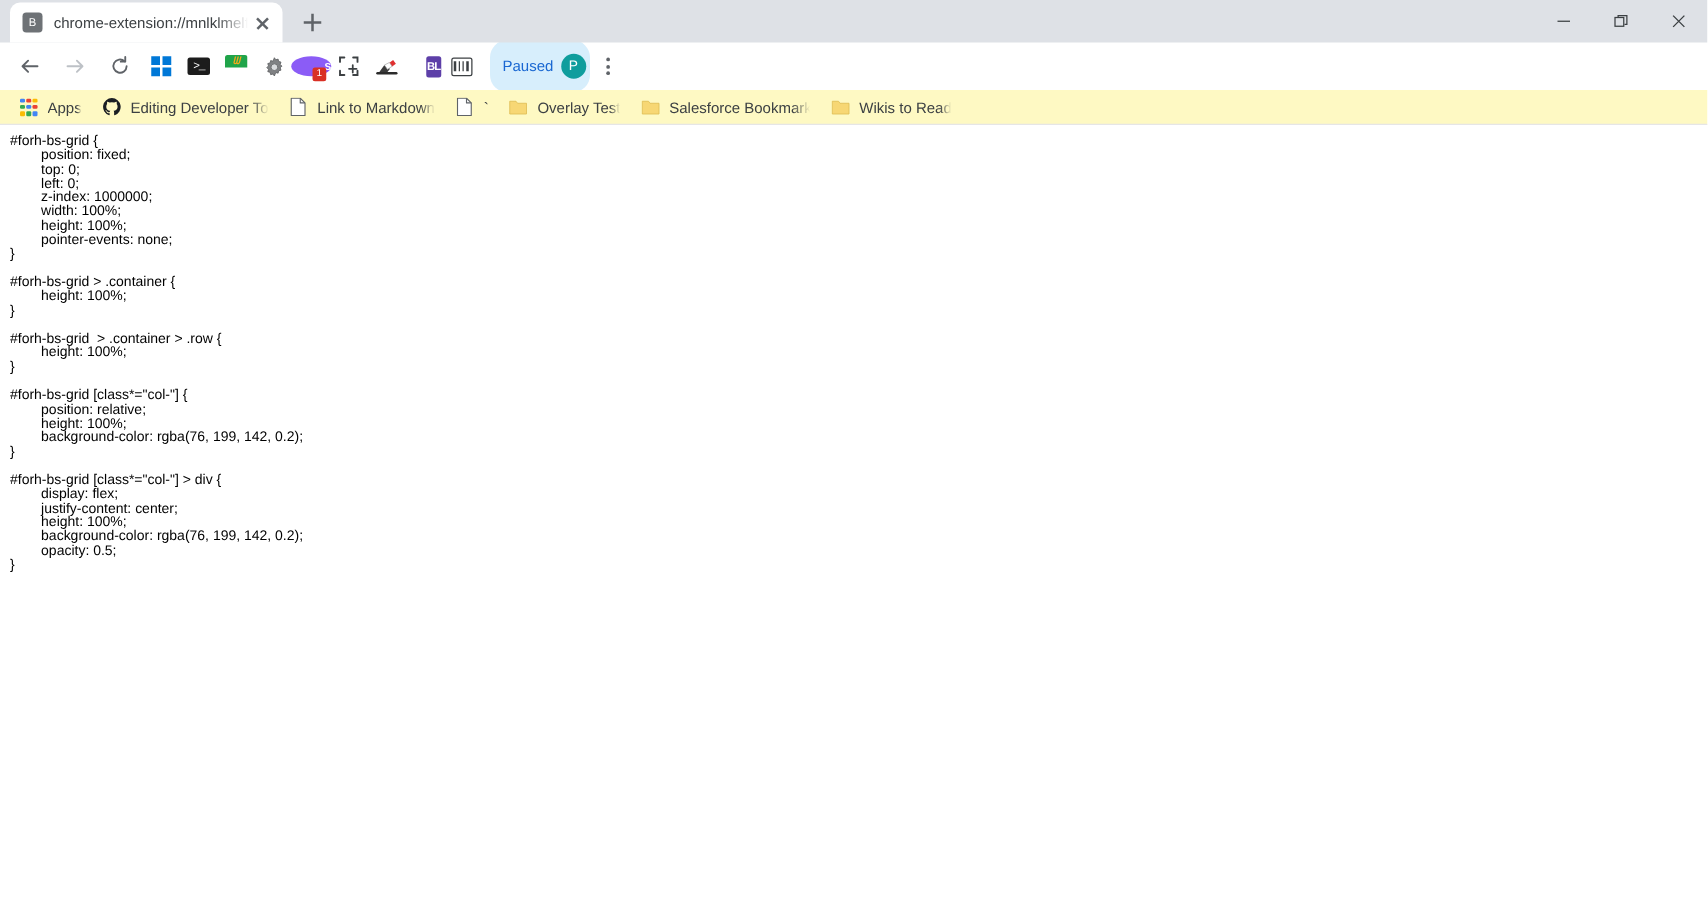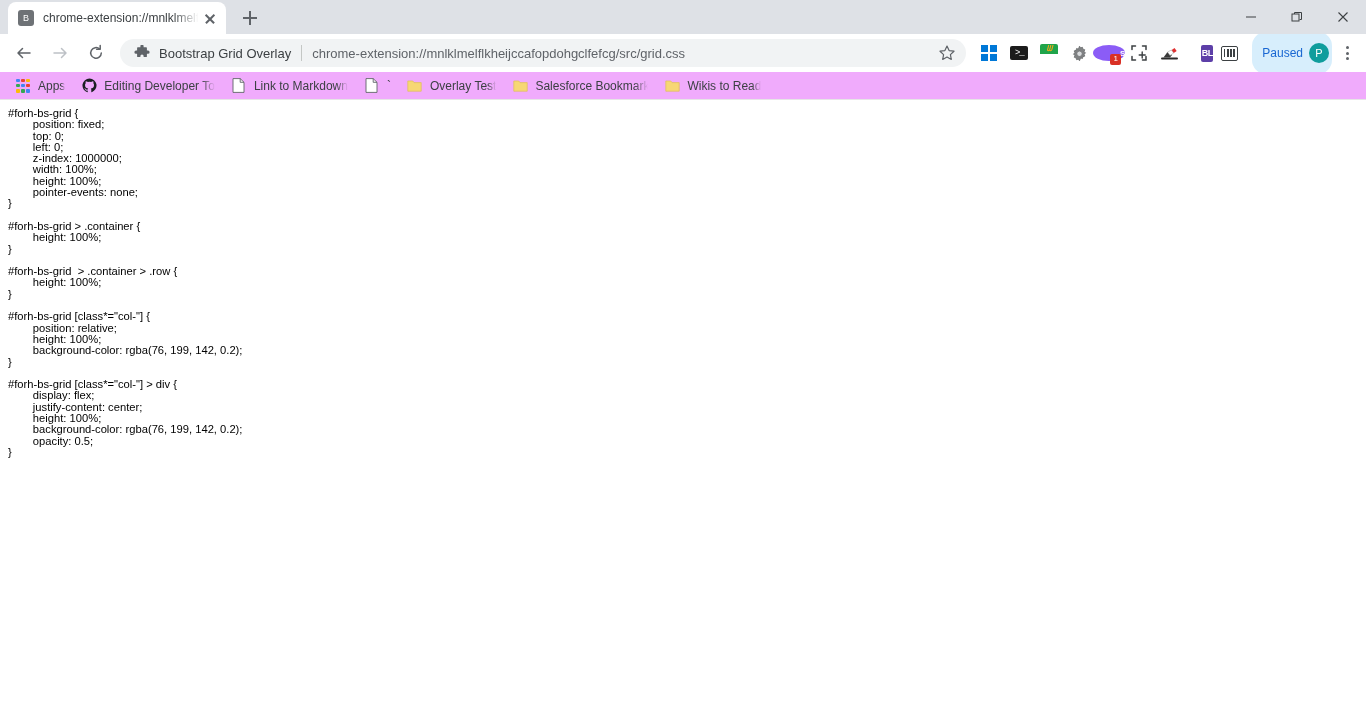--- a/index.html
+++ b/index.html
@@ -231,21 +231,21 @@
   .kebab {
     width: 26px; height: 28px;
     display: flex; flex-direction: column; align-items: center; justify-content: center;
     gap: 2.5px; margin-left: 2px; flex: 0 0 26px;
   }
   .kebab i { width: 3px; height: 3px; border-radius: 50%; background: #5f6368; display: block; }
 
   
   .bookmarks {
     height: 28px;
-    background: #f0abfc;
+    background: #fef9c3;
     display: flex;
     align-items: center;
     padding: 0 8px;
     border-bottom: 1px solid #e6e6e6;
     flex: 0 0 28px;
   }
   .bm {
     display: flex; align-items: center;
     height: 22px;
     padding: 0 7px;
@@ -335,35 +335,20 @@
       </svg>
     </div>
 
     <div class="navbtn">
       <svg width="18" height="18" viewBox="0 0 18 18">
         <path d="M14.3 9 A5.3 5.3 0 1 1 12.6 5" fill="none" stroke="#5f6368" stroke-width="1.5" stroke-linecap="round"></path>
         <path d="M13.2 1.6 V5.3 H9.6" fill="none" stroke="#5f6368" stroke-width="1.5" stroke-linecap="round" stroke-linejoin="round"></path>
       </svg>
     </div>
 
-    <div class="omnibox">
-      <span class="ext-puzzle">
-        <svg width="16" height="16" viewBox="0 0 16 16">
-          <path d="M6.4 1.2 a1.6 1.6 0 0 1 3.2 0 v1.1 h2.6 a0.7 0.7 0 0 1 0.7 0.7 v2.6 h1.1 a1.6 1.6 0 0 1 0 3.2 h-1.1 v2.6 a0.7 0.7 0 0 1 -0.7 0.7 h-2.6 v-1.1 a1.6 1.6 0 0 0 -3.2 0 v1.1 h-2.6 a0.7 0.7 0 0 1 -0.7 -0.7 v-2.6 h-1.1 a1.6 1.6 0 0 1 0 -3.2 h1.1 v-2.6 a0.7 0.7 0 0 1 0.7 -0.7 h2.6 z" fill="#5f6368"></path>
-        </svg>
-      </span>
-      <span class="omni-extname">Bootstrap Grid Overlay</span>
-      <span class="omni-sep"></span>
-      <span class="omni-url">chrome-extension://mnlklmelflkheijccafopdohgclfefcg/src/grid.css</span>
-      <span class="omni-star">
-        <svg width="18" height="18" viewBox="0 0 18 18">
-          <path d="M9 2.1 L11.1 6.6 L16 7.2 L12.4 10.6 L13.3 15.4 L9 13 L4.7 15.4 L5.6 10.6 L2 7.2 L6.9 6.6 Z" fill="none" stroke="#5f6368" stroke-width="1.2" stroke-linejoin="round"></path>
-        </svg>
-      </span>
-    </div>
 
     <div class="exticons">
 
       <div class="exticon">
         <span class="ic-win">
             <i></i>
             <i></i>
             <i></i>
             <i></i>
           </span>

